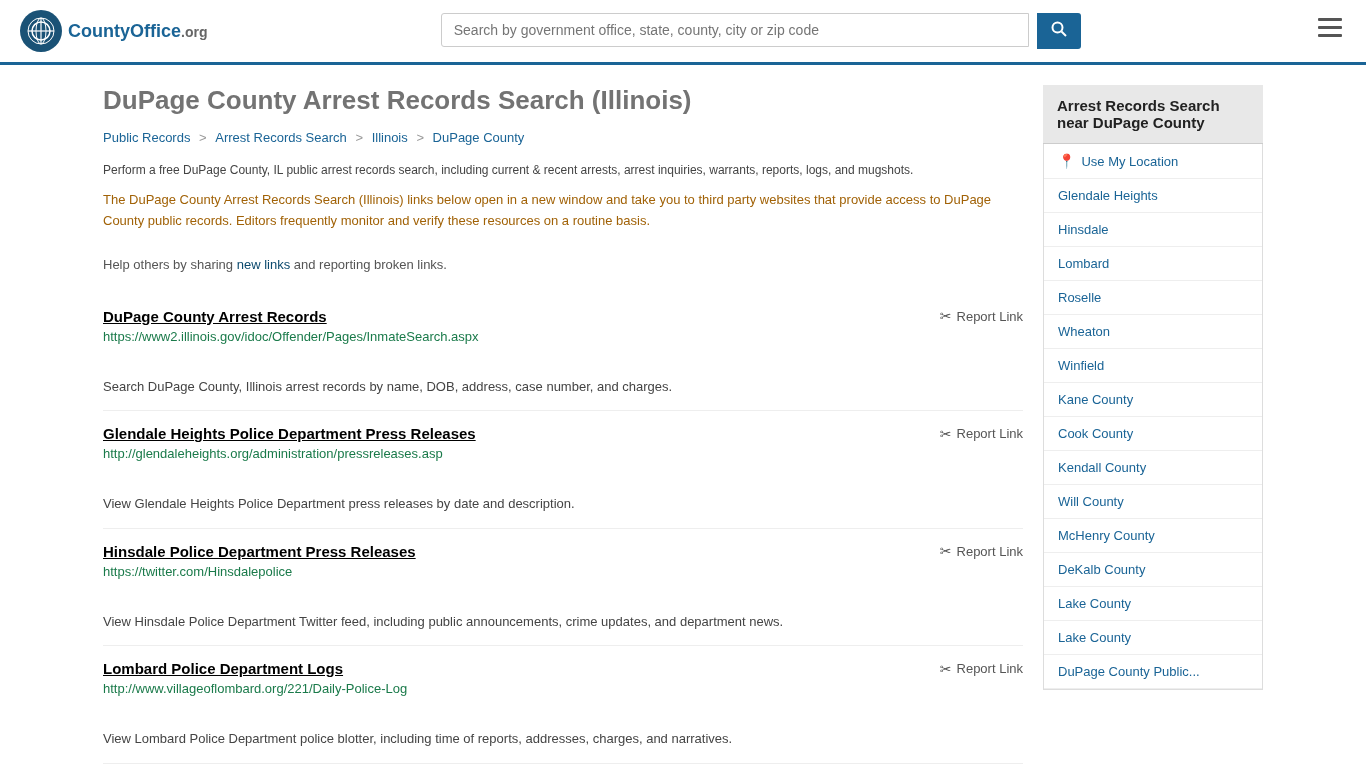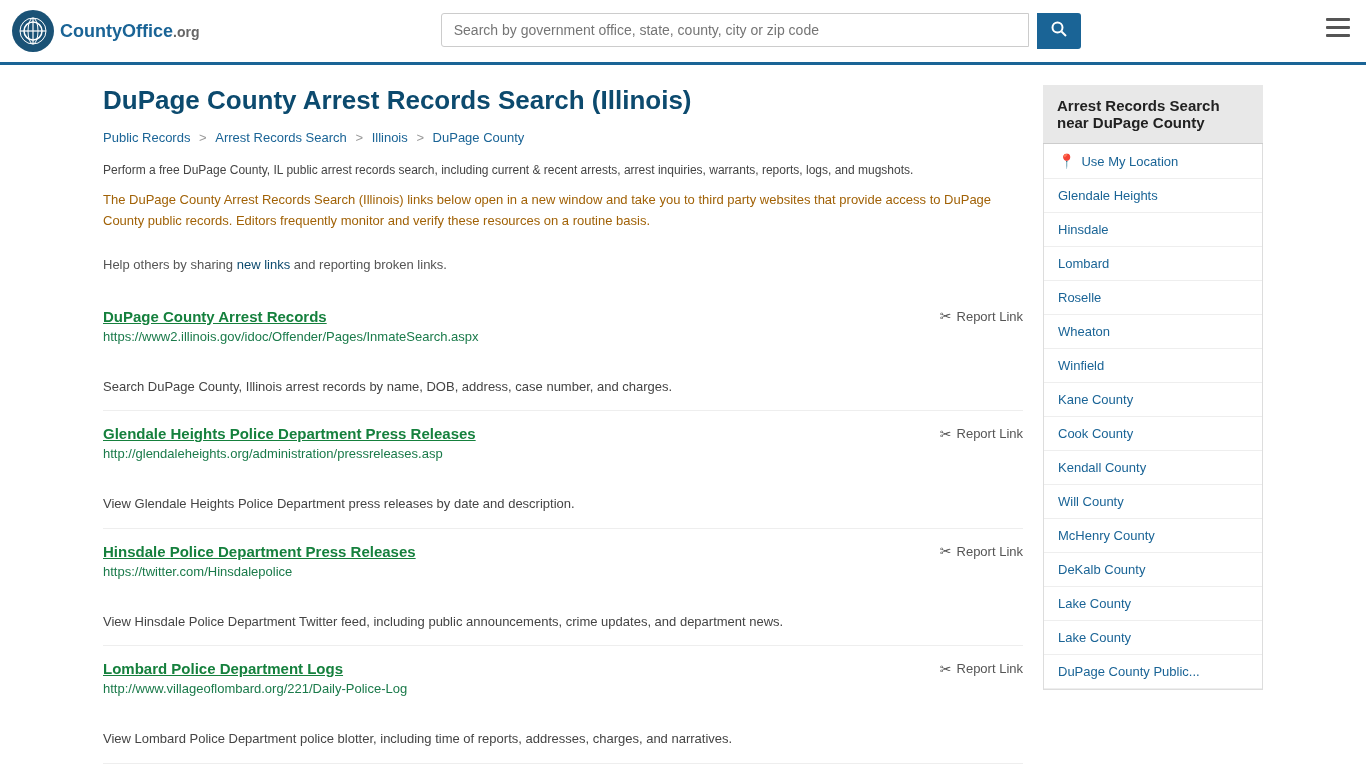--- a/index.html
+++ b/index.html
@@ -2,21 +2,21 @@
 <html><head>
   <meta charset="utf-8">
   <style>
     * { box-sizing: border-box; margin: 0; padding: 0; }
     body { font-family: Arial, sans-serif; font-size: 14px; color: #333; background: #fff; }
 
     
     #header {
       background: #fff;
       border-bottom: 3px solid #1a6496;
-      padding: 10px 12px;
+      padding: 10px 20px;
       display: flex;
       align-items: center;
       justify-content: space-between;
     }
     #logo-area {
       display: flex;
       align-items: center;
       gap: 6px;
     }
     #logo-circle {
@@ -88,21 +88,21 @@
     }
 
     
     #content {
       flex: 1;
     }
 
     #page-title {
       font-size: 26px;
       font-weight: bold;
-      color: #0c4a6e;
+      color: #737373;
       margin-bottom: 14px;
     }
 
     #breadcrumb {
       font-size: 13px;
       color: #555;
       margin-bottom: 16px;
     }
     #breadcrumb a {
       color: #1a6496;
@@ -142,21 +142,21 @@
     }
     .result-header {
       display: flex;
       align-items: center;
       justify-content: space-between;
       margin-bottom: 4px;
     }
     .result-title {
       font-size: 15px;
       font-weight: bold;
-      color: #15803d;
+      color: #000000;
       text-decoration: underline;
       cursor: pointer;
     }
     .report-link-area {
       display: flex;
       align-items: center;
       gap: 5px;
       font-size: 13px;
       color: #555;
       cursor: pointer;

